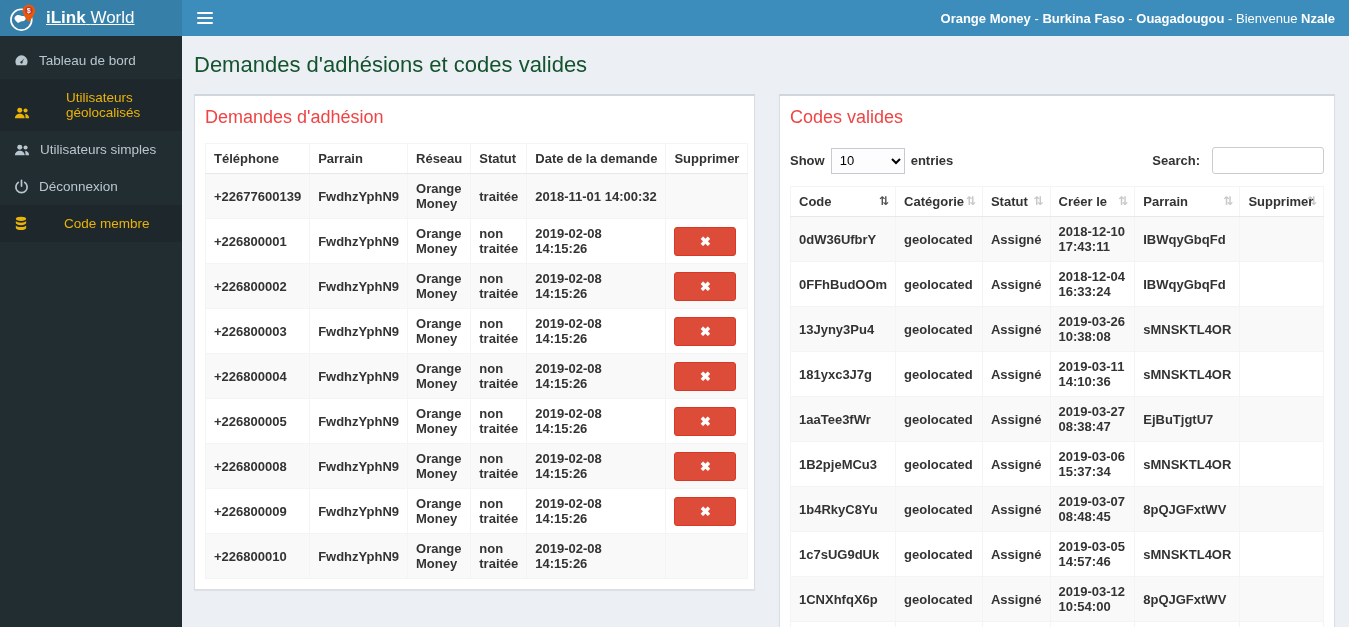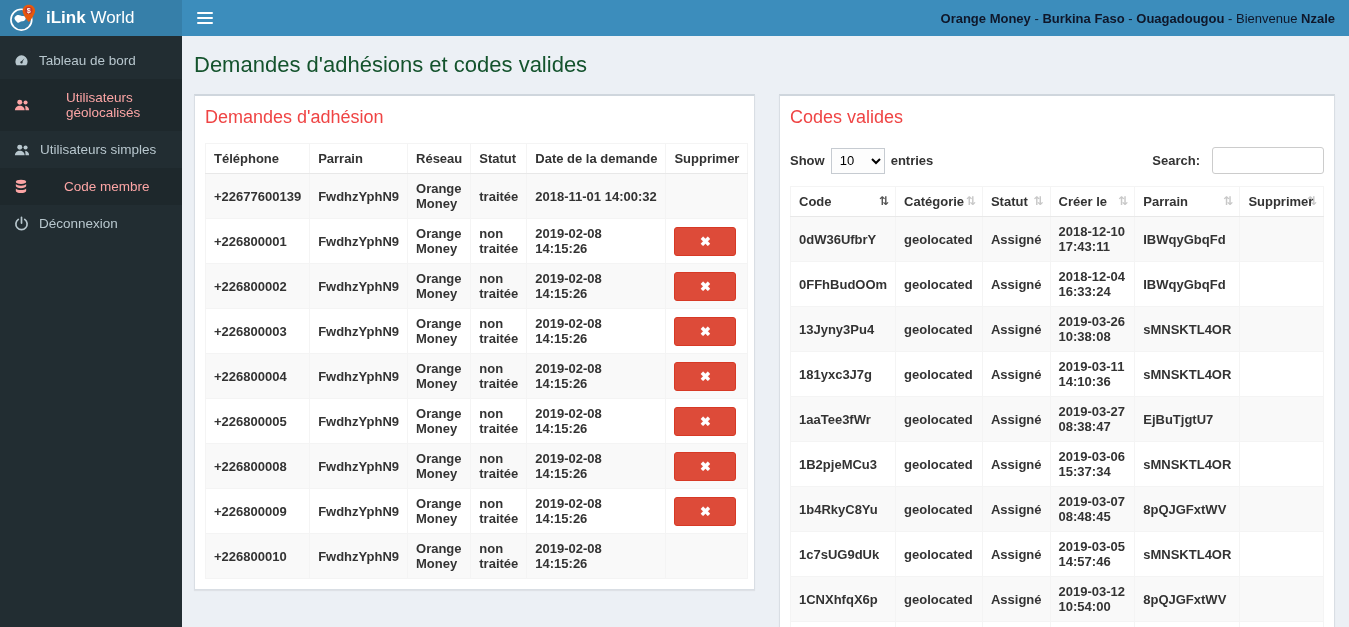--- a/index.html
+++ b/index.html
@@ -4,32 +4,32 @@
 <style>
   * { box-sizing: border-box; margin: 0; padding: 0; }
   html,body { width:1349px; height:627px; overflow:hidden; }
   body {
     font-family: "Liberation Sans", "DejaVu Sans", sans-serif;
     background:#ecf0f5; color:#333; display:flex; font-size:13px;
   }
   
   .sidebar { width:182px; min-width:182px; background:#222d32; display:flex; flex-direction:column; }
   .logo-strip { height:36px; background:#367fa9; display:flex; align-items:center; padding:0 8px; gap:8px; }
-  .logo-strip .brand { color:#fff; font-size:17px; white-space:nowrap; }
+  .logo-strip .brand { color:#fff; font-size:17px; white-space:nowrap;text-decoration:underline; }
   .logo-strip .brand b { font-weight:700; }
   .side-nav { padding-top:6px; }
-  .side-item { display:flex; align-items:center; gap:10px; padding:11px 14px; color:#b8c7ce; font-size:13.5px; cursor:pointer; }
-  .side-item.active { background:#1e282c; color:#fca5a5;gap:36px; }
+  .side-item { display:flex; align-items:flex-end; gap:10px; padding:11px 14px; color:#b8c7ce; font-size:13.5px; cursor:pointer; }
+  .side-item.active { background:#1e282c; color:#eab308;gap:36px; }
   .side-item svg { flex:0 0 auto; }
   
   .main { flex:1; display:flex; flex-direction:column; min-width:0; }
   .navbar { height:36px; background:#3c8dbc; display:flex; align-items:center; }
   .hamburger { width:46px; height:36px; display:flex; flex-direction:column; justify-content:center; align-items:center; gap:3px; cursor:pointer; }
   .hamburger i { display:block; width:16px; height:2px; background:#fff; border-radius:1px; }
-  .welcome { margin-left:auto; padding-right:14px; color:#0f172a; font-size:13px; white-space:nowrap; }
+  .welcome { margin-left:auto; padding-right:14px; color:#ffffff; font-size:13px; white-space:nowrap; }
   .welcome .bold { font-weight:700; }
   
   .content { flex:1; padding:6px 14px 0 12px; overflow:hidden; }
   .page-title { font-size:22px; font-weight:400; color:#14532d; margin:10px 0 16px 0; }
   .panels { display:flex; gap:24px; align-items:flex-start; }
   .panel { background:#fff; border:1px solid #d9dee4; border-top:2px solid #cfd6dd; box-shadow:0 1px 1px rgba(0,0,0,.06); }
   .panel-left { width:561px; min-width:561px; }
   .panel-right { flex:1; }
   .panel-title { padding:11px 10px 9px 10px; font-size:18px; font-weight:400; color:#ef4444; }
   .panel-body { padding:6px 10px 10px 10px; }
@@ -39,21 +39,21 @@
   thead th { font-weight:700; border-bottom:1px solid #e8e8e8; background:#fff; white-space:nowrap; }
   tbody td { font-weight:600; }
   tbody tr:nth-child(odd) { background:#f9f9f9; }
   tbody tr:nth-child(even){ background:#fff; }
   table { border:1px solid #f4f4f4; }
   .del-cell { padding:6px 8px; width:78px; }
   .btn-delete { display:block; width:62px; height:29px; background:#dd4b39; border:1px solid #d73925; border-radius:3px; color:#fff; font-weight:700; font-size:13px; line-height:1; cursor:pointer; }
   
   .table-controls { display:flex; justify-content:space-between; align-items:center; padding:4px 0 12px 0; color:#333; }
   .length-ctl { display:flex; align-items:center; gap:6px; }
-  .length-ctl select { width:54px; height:26px; border:1px solid #c6cbd1; background:#fdfdfd; font-size:13px; padding:2px 4px; font-family:inherit; }
+  .length-ctl select { width:74px; height:26px; border:1px solid #c6cbd1; background:#fdfdfd; font-size:13px; padding:2px 4px; font-family:inherit; }
   .search-ctl { display:flex; align-items:center; gap:12px; }
   .search-ctl input { width:112px; height:27px; border:1px solid #ccc; border-radius:3px; padding:3px 6px; font-family:inherit; font-size:13px; }
   .search-ctl label, .length-ctl span { font-weight:600; }
   th.sortable { padding-right:6px; cursor:pointer; }
   .sort-icon { float:right; color:#c8c8c8; font-size:12px; margin-left:6px; }
   .sort-icon.sorted { color:#555; }
 </style>
 </head>
 <body>
 
@@ -96,38 +96,38 @@
       <span style="display:inline-flex;">
         <svg width="16" height="14" viewBox="0 0 18 14" fill="currentColor">
           <circle cx="6.5" cy="4" r="2.8"></circle>
           <path d="M1 13c0-3 2.5-5.2 5.5-5.2S12 10 12 13z"></path>
           <circle cx="13" cy="4.2" r="2.3"></circle>
           <path d="M12.6 7.9c2.6.2 4.4 2.4 4.4 5.1h-4z"></path>
         </svg>
       </span>
       <span>Utilisateurs simples</span>
     </div>
+    <div class="side-item">
+      <span style="display:inline-flex;">
+        <svg width="15" height="15" viewBox="0 0 16 16" fill="none" stroke="currentColor" stroke-width="1.8" stroke-linecap="round">
+          <line x1="8" y1="1.5" x2="8" y2="7.5"></line>
+          <path d="M4.6 3.6a6 6 0 1 0 6.8 0"></path>
+        </svg>
+      </span>
+      <span>Déconnexion</span>
+    </div>
     <div class="side-item active">
       <span style="display:inline-flex;">
         <svg width="14" height="15" viewBox="0 0 14 16" fill="currentColor">
           <ellipse cx="7" cy="3" rx="5.5" ry="2.3"></ellipse>
           <path d="M1.5 5.3c1 1.1 3 1.8 5.5 1.8s4.5-.7 5.5-1.8v2.2c0 1.3-2.5 2.3-5.5 2.3s-5.5-1-5.5-2.3z"></path>
           <path d="M1.5 10c1 1.1 3 1.8 5.5 1.8s4.5-.7 5.5-1.8v2.7c0 1.3-2.5 2.3-5.5 2.3s-5.5-1-5.5-2.3z"></path>
         </svg>
       </span>
       <span>Code membre</span>
-    </div>
-    <div class="side-item">
-      <span style="display:inline-flex;">
-        <svg width="15" height="15" viewBox="0 0 16 16" fill="none" stroke="currentColor" stroke-width="1.8" stroke-linecap="round">
-          <line x1="8" y1="1.5" x2="8" y2="7.5"></line>
-          <path d="M4.6 3.6a6 6 0 1 0 6.8 0"></path>
-        </svg>
-      </span>
-      <span>Déconnexion</span>
     </div>
   </nav>
 </aside>
 
 <div class="main">
   <header class="navbar">
     <div class="hamburger">
       <i></i>
         <i></i>
         <i></i>

